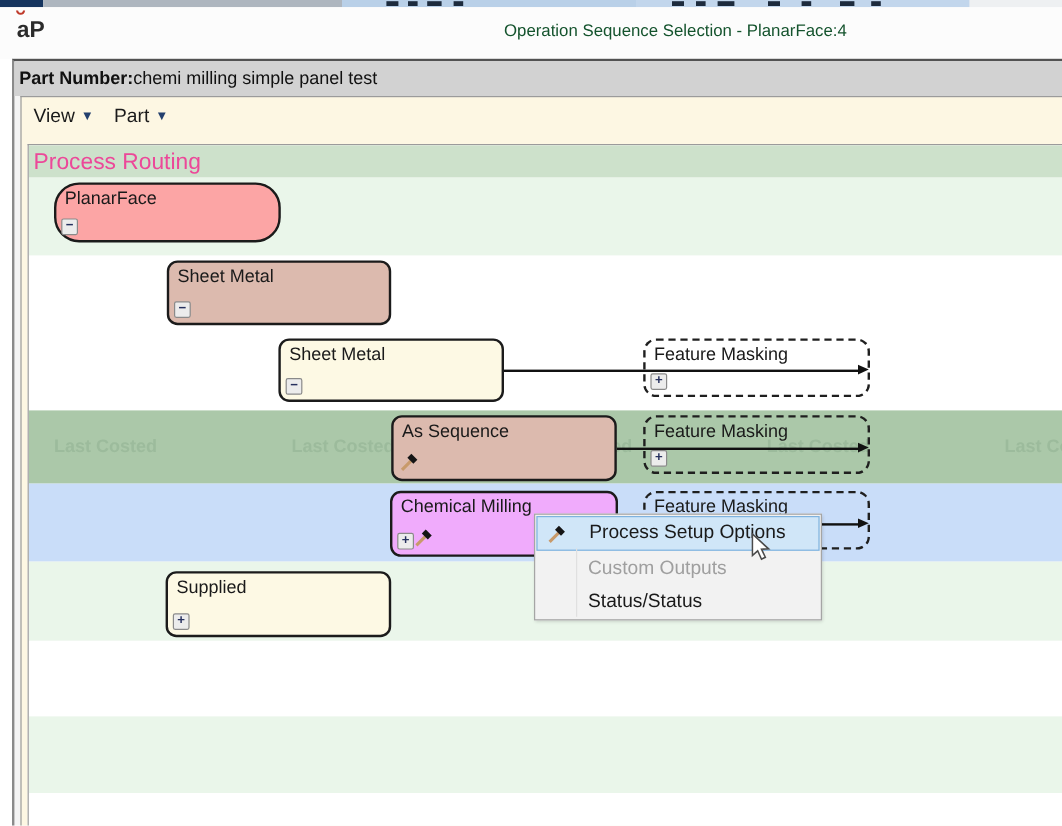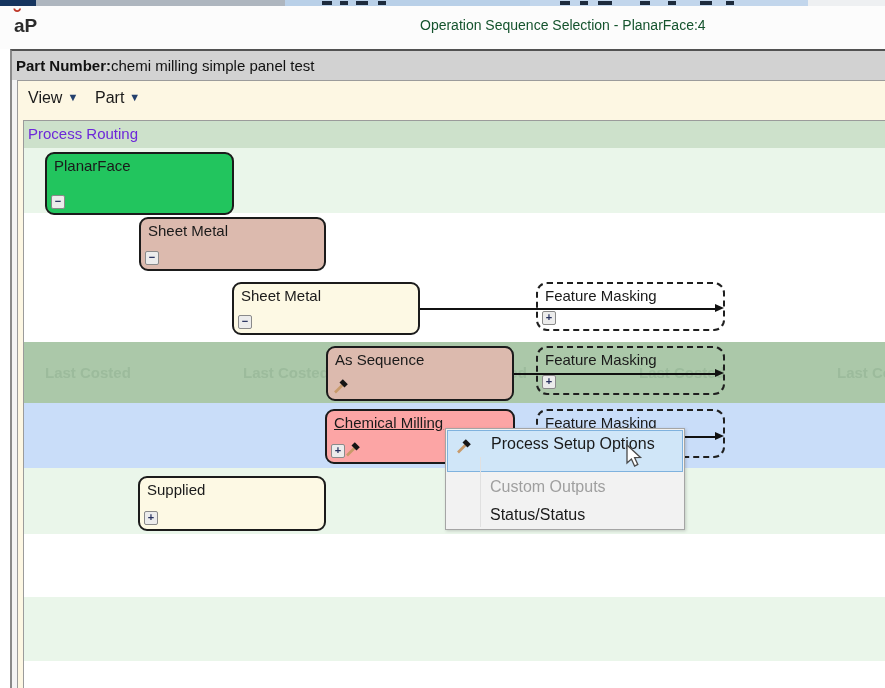--- a/index.html
+++ b/index.html
@@ -28,21 +28,21 @@
   #outer-panel{position:absolute;left:5px;top:29px;width:870px;height:610px;
                border-left:1px solid #9b9b9b;border-top:1px solid #9b9b9b;background:#fdf7e3;}
   #menubar{position:absolute;left:0;top:0;width:100%;height:38px;font-size:16px;color:#1a1a1a;}
   .menu-item{position:absolute;top:8px;cursor:default;}
   .menu-item .tri{font-size:11px;color:#24406e;margin-left:5px;vertical-align:2px;}
 
   
   #canvas{position:absolute;left:5px;top:39px;width:865px;height:570px;
           border-left:1px solid #9b9b9b;border-top:1px solid #9b9b9b;background:#fff;overflow:hidden;}
   .row{position:absolute;left:0;width:100%;z-index:0;}
-  #routing-header{position:absolute;left:4px;top:4px;font-size:15px;color:#6d28d9;z-index:1;}
+  #routing-header{position:absolute;left:4px;top:4px;font-size:19px;color:#ec4899;z-index:1;}
   .wm{position:absolute;z-index:1;font-size:15px;font-weight:bold;white-space:nowrap;}
 
   .arrow{position:absolute;z-index:2;}
   .arrow .ln{position:absolute;left:0;top:0;height:1.5px;background:#111;}
   .arrow .hd{position:absolute;width:0;height:0;border-left:9px solid #111;
              border-top:4.5px solid transparent;border-bottom:4.5px solid transparent;top:-4px;}
 
   .node{position:absolute;z-index:3;border:2px solid #1b1b1b;border-radius:9px;
         font-size:15px;color:#1a1a1a;padding:3px 7px;box-sizing:border-box;}
   .node.dashed{border:2px dashed #1f1f1f;background:transparent;border-radius:11px;}
@@ -50,21 +50,21 @@
        border:1px solid #8a8a8a;border-radius:2px;font:bold 11px/10px "Liberation Sans",sans-serif;
        text-align:center;color:#26305e;}
   .hammer{position:absolute;bottom:2px;}
 
   
   #ctx-menu{position:absolute;z-index:5;background:#f2f2f2;border:1px solid #a5a5a5;
             box-shadow:1px 1px 3px rgba(0,0,0,0.18);}
   #ctx-menu .gutter-line{position:absolute;left:34px;top:28px;bottom:2px;width:1px;background:#e0e0e0;}
   .ctx-item{position:relative;height:28px;font-size:16px;line-height:27px;color:#1a1a1a;
             padding-left:44px;box-sizing:border-box;white-space:nowrap;}
-  .ctx-item.highlighted{background:#d0e6f8;border:1px solid #7fb2de;margin:1px;height:42px;line-height:25px;padding-left:43px;}
+  .ctx-item.highlighted{background:#d0e6f8;border:1px solid #7fb2de;margin:1px;height:29px;line-height:25px;padding-left:43px;}
   .ctx-item.disabled{color:#9f9f9f;}
   .ctx-item .ic{position:absolute;left:8px;top:5px;}
 
   #cursor{position:absolute;z-index:6;}
 </style>
 </head>
 <body>
 
 <div id="stage">
 
@@ -129,21 +129,21 @@
             <div class="arrow" style="left: 490px; top: 252px; width: 210px; height: 2px;">
               <div class="ln" style="width: 204px;"></div>
               <div class="hd" style="left: 201px;"></div>
             </div>
             <div class="arrow" style="left: 491px; top: 315px; width: 209px; height: 2px;">
               <div class="ln" style="width: 203px;"></div>
               <div class="hd" style="left: 200px;"></div>
             </div>
           </div>
         <div id="nodes">
-            <div class="node" style="left: 21px; top: 31px; width: 189px; height: 63px; background: #22c55e;">
+            <div class="node" style="left: 21px; top: 31px; width: 189px; height: 50px; background: #fca5a5; border-radius: 21px;">
               <div>PlanarFace</div>
               <div class="exp">−</div>
             </div>
             <div class="node" style="left: 115px; top: 96px; width: 187px; height: 54px; background: rgb(220, 186, 174);">
               <div>Sheet Metal</div>
               <div class="exp">−</div>
             </div>
             <div class="node" style="left: 208px; top: 161px; width: 188px; height: 53px; background: rgb(253, 249, 228);">
               <div>Sheet Metal</div>
               <div class="exp">−</div>
@@ -156,21 +156,21 @@
               <div>As Sequence</div>
               <div class="hammer" style="left: 5px;"><svg width="16" height="16" viewBox="0 0 16 16">
   <line x1="2" y1="14.5" x2="9.5" y2="7" stroke="#c89a6a" stroke-width="2.6"></line>
   <polygon points="6.5,4.5 9.8,1.2 14.8,6.2 11.5,9.5" fill="#151515"></polygon>
                 </svg></div>
             </div>
             <div class="node dashed" style="left: 512px; top: 225px; width: 189px; height: 49px;">
               <div>Feature Masking</div>
               <div class="exp">+</div>
             </div>
-            <div class="node" style="left: 301px; top: 288px; width: 190px; height: 55px; background: #fca5a5; text-decoration: underline;">
+            <div class="node" style="left: 301px; top: 288px; width: 190px; height: 55px; background: #f0abfc;">
               <div>Chemical Milling</div>
               <div class="exp">+</div>
               <div class="hammer" style="left: 18px;"><svg width="16" height="16" viewBox="0 0 16 16">
   <line x1="2" y1="14.5" x2="9.5" y2="7" stroke="#c89a6a" stroke-width="2.6"></line>
   <polygon points="6.5,4.5 9.8,1.2 14.8,6.2 11.5,9.5" fill="#151515"></polygon>
                 </svg></div>
             </div>
             <div class="node dashed" style="left: 512px; top: 288px; width: 189px; height: 49px;">
               <div>Feature Masking</div>
               <div class="exp">+</div>

